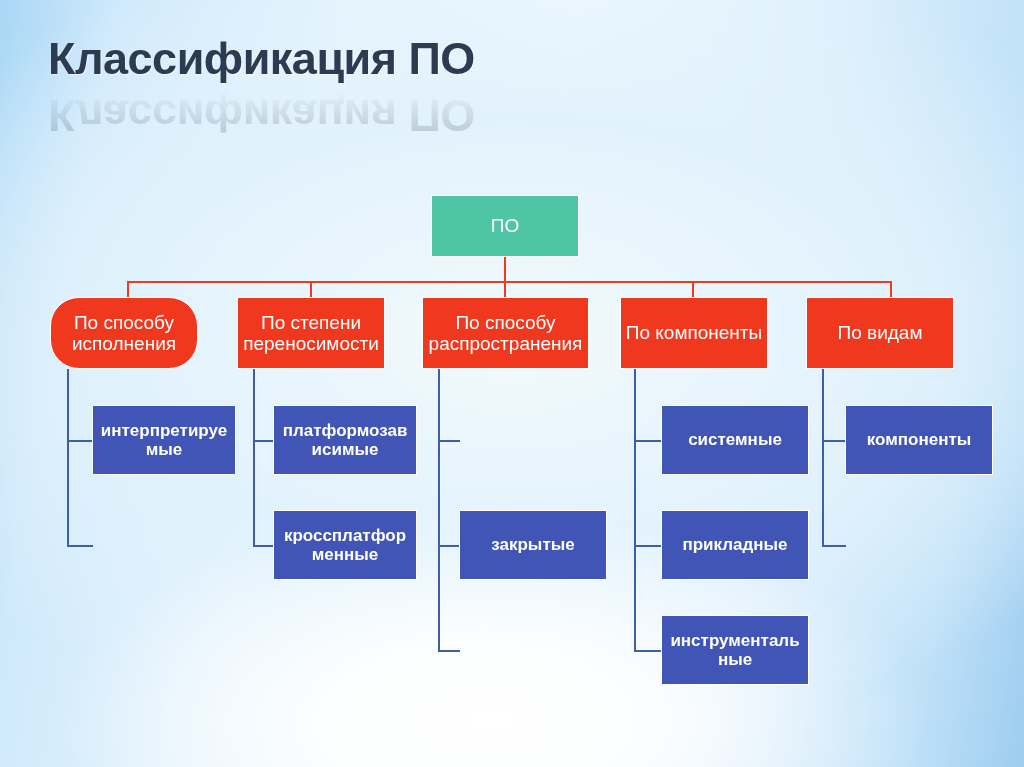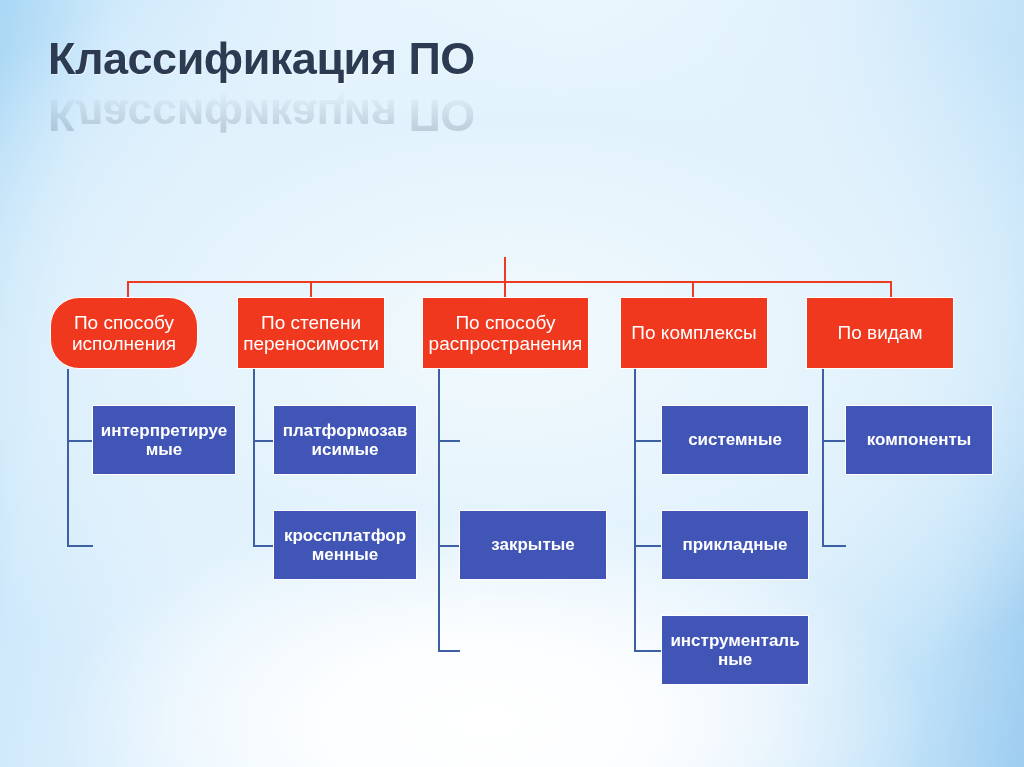--- a/index.html
+++ b/index.html
@@ -58,38 +58,39 @@
 </head>
 <body>
 
 <div id="slide">
 
   <div id="title-wrap">
     <div id="slide-title">Классификация ПО</div>
     <div id="slide-title-reflection" aria-hidden="true">Классификация ПО</div>
   </div>
 
+  <div class="node node-root" style="left:431px; top:195px; width:148px; height:62px;">ПО</div>
 
   <div class="line line-red vline" style="left:504px; top:257px; width:2px; height:26px;"></div>
 
   <div class="line line-red hline" style="left:128px; top:281px; width:764px; height:2px;"></div>
 
   <div class="line line-red vline" style="left:127px; top:281px; width:2px; height:17px;"></div>
   <div class="line line-red vline" style="left:310px; top:281px; width:2px; height:17px;"></div>
   <div class="line line-red vline" style="left:504px; top:281px; width:2px; height:17px;"></div>
   <div class="line line-red vline" style="left:692px; top:281px; width:2px; height:17px;"></div>
   <div class="line line-red vline" style="left:890px; top:281px; width:2px; height:17px;"></div>
 
   <div class="node node-cat" style="left:50px; top:297px; width:148px; height:72px;border-radius:29px;">По способу исполнения</div>
 
   <div class="node node-cat" style="left:237px; top:297px; width:148px; height:72px;">По степени переносимости</div>
 
   <div class="node node-cat" style="left:422px; top:297px; width:167px; height:72px;">По способу распространения</div>
 
-  <div class="node node-cat" style="left:620px; top:297px; width:148px; height:72px;">По комплексы</div>
+  <div class="node node-cat" style="left:620px; top:297px; width:148px; height:72px;">По компоненты</div>
 
   <div class="node node-cat" style="left:806px; top:297px; width:148px; height:72px;">По видам</div>
 
   <div class="line line-blue vline" style="left:67px; top:369px; width:2px; height:178px;"></div>
   <div class="line line-blue hline" style="left:67px; top:440px; width:26px; height:2px;"></div>
   <div class="line line-blue hline" style="left:67px; top:545px; width:26px; height:2px;"></div>
   <div class="node node-leaf" style="left:92px; top:405px; width:144px; height:70px;">интерпретируемые</div>
 
   <div class="line line-blue vline" style="left:253px; top:369px; width:2px; height:178px;"></div>
   <div class="line line-blue hline" style="left:253px; top:440px; width:21px; height:2px;"></div>

